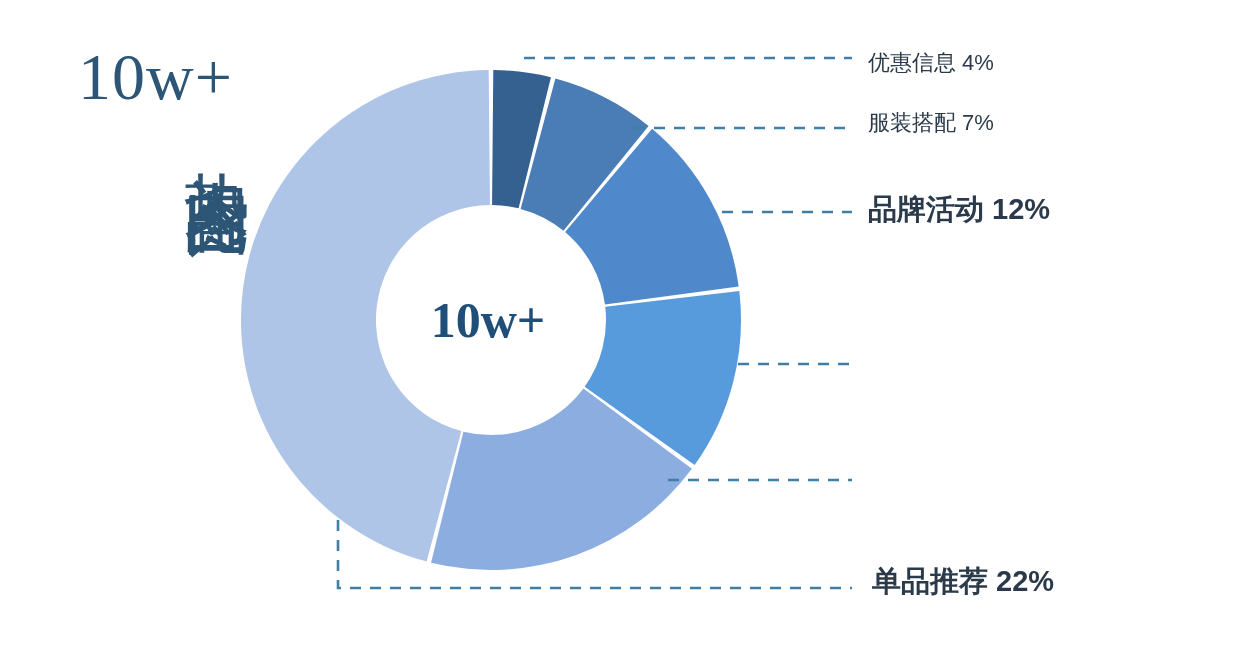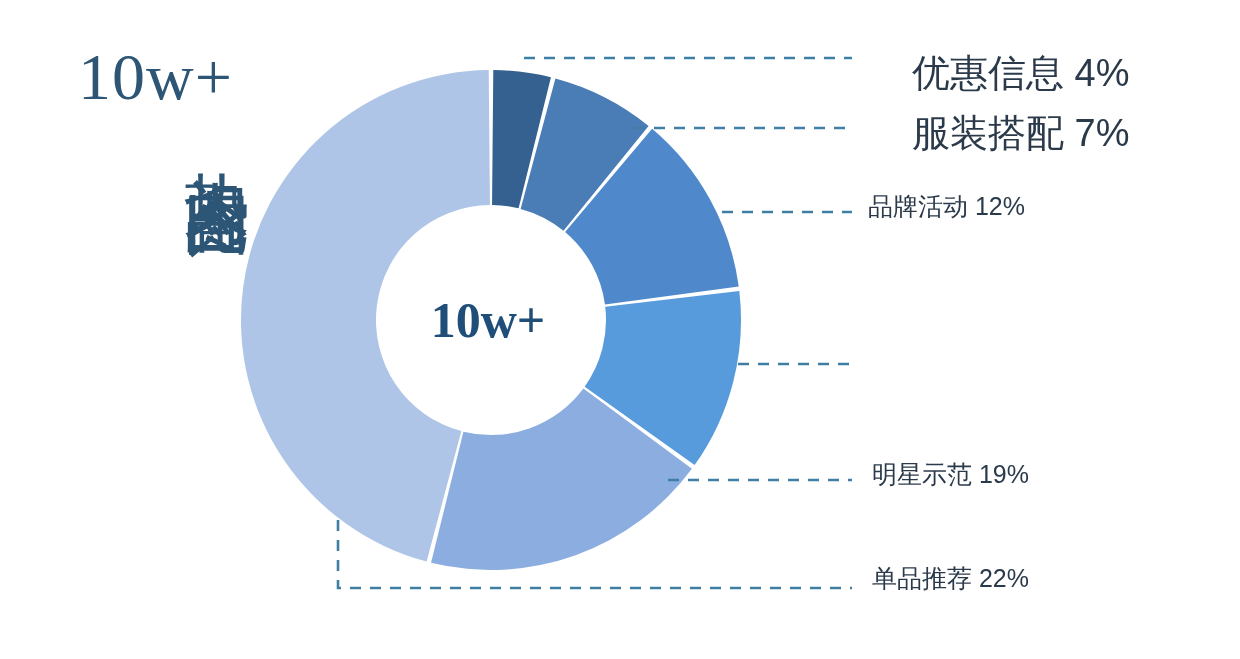--- a/index.html
+++ b/index.html
@@ -101,22 +101,22 @@
   }
 
   
   .callout-label {
     position: absolute;
     font-family: "Liberation Sans", "DejaVu Sans", sans-serif;
     color: #2b3a4a;
     white-space: nowrap;
     font-weight: 400;
   }
-  .lbl-sm { font-size: 38px; margin-left: 44px; }
-  .lbl-lg { font-size: 25px; }
+  .lbl-sm { font-size: 22px; }
+  .lbl-lg { font-size: 29px; font-weight: bold; }
 </style>
 </head>
 <body>
 
 <div id="page">
 
   <div id="title-block">
     <div id="title-main">10w+</div>
     <div id="title-vertical">热门内容占比图</div>
   </div>
@@ -148,17 +148,16 @@
       </g>
   </svg>
 
   <div class="callout-label lbl-sm" style="left:868px; top:48px;">优惠信息 4%</div>
 
   <div class="callout-label lbl-sm" style="left:868px; top:108px;">服装搭配 7%</div>
 
   <div class="callout-label lbl-lg" style="left:868px; top:190px;">品牌活动 12%</div>
 
 
-  <div class="callout-label lbl-lg" style="left:872px; top:458px;">明星示范 19%</div>
 
   <div class="callout-label lbl-lg" style="left:872px; top:562px;">单品推荐 22%</div>
 
 </div>
 
 </body></html>

